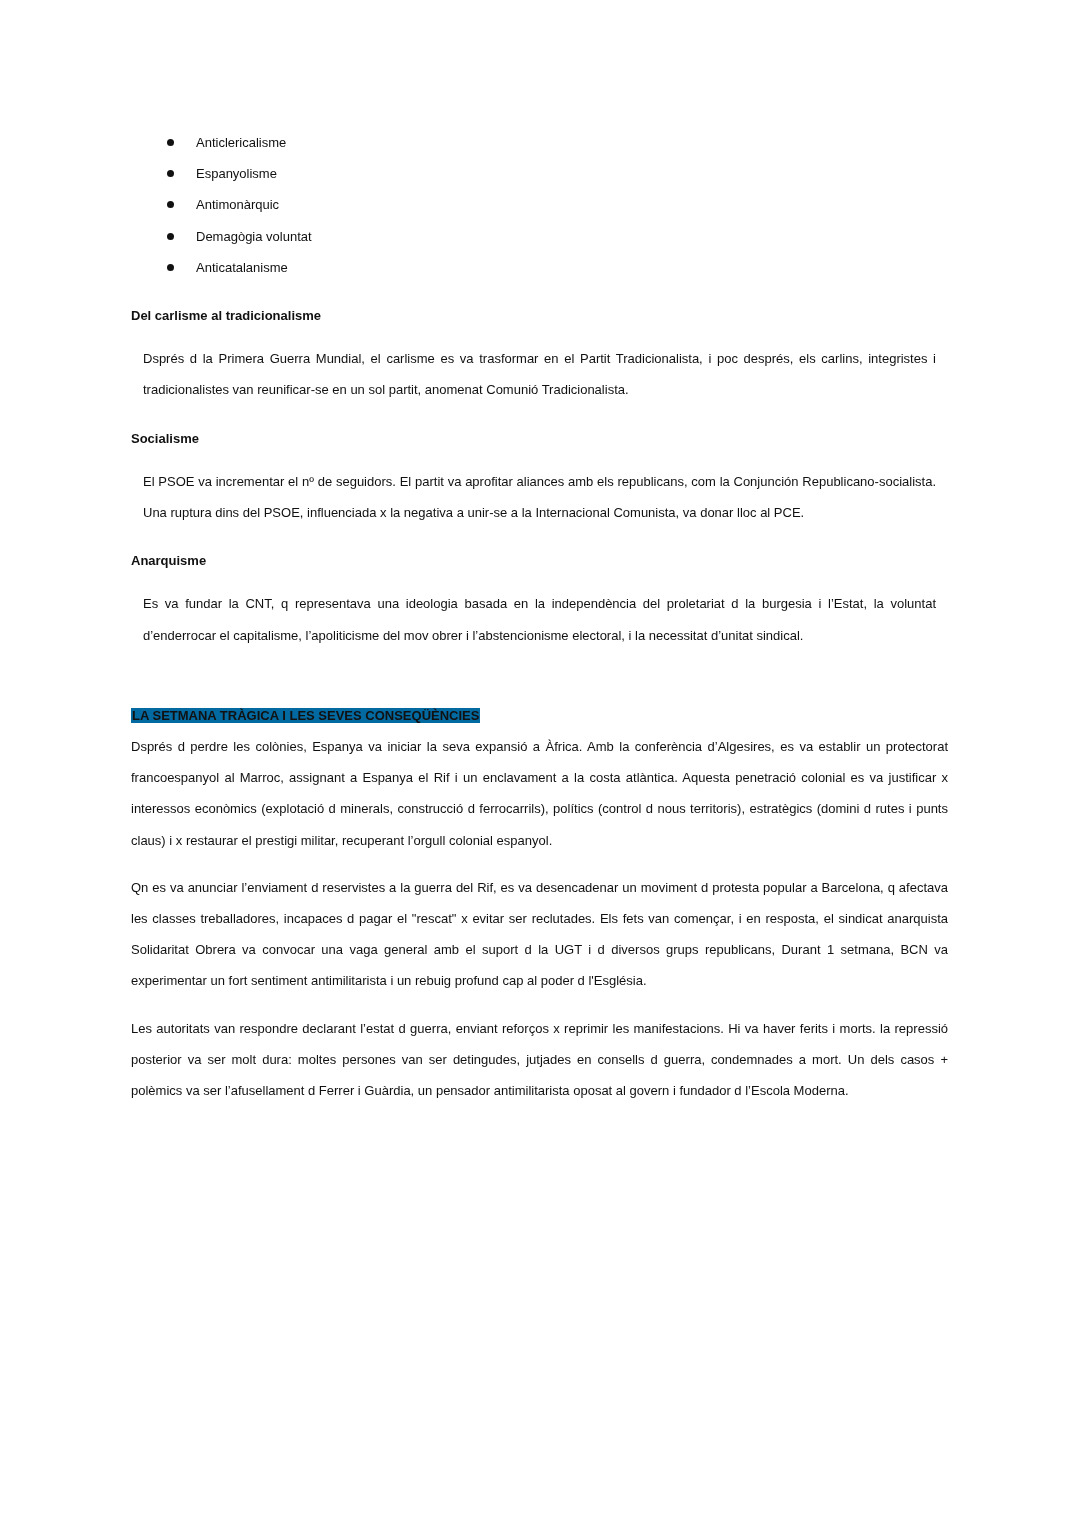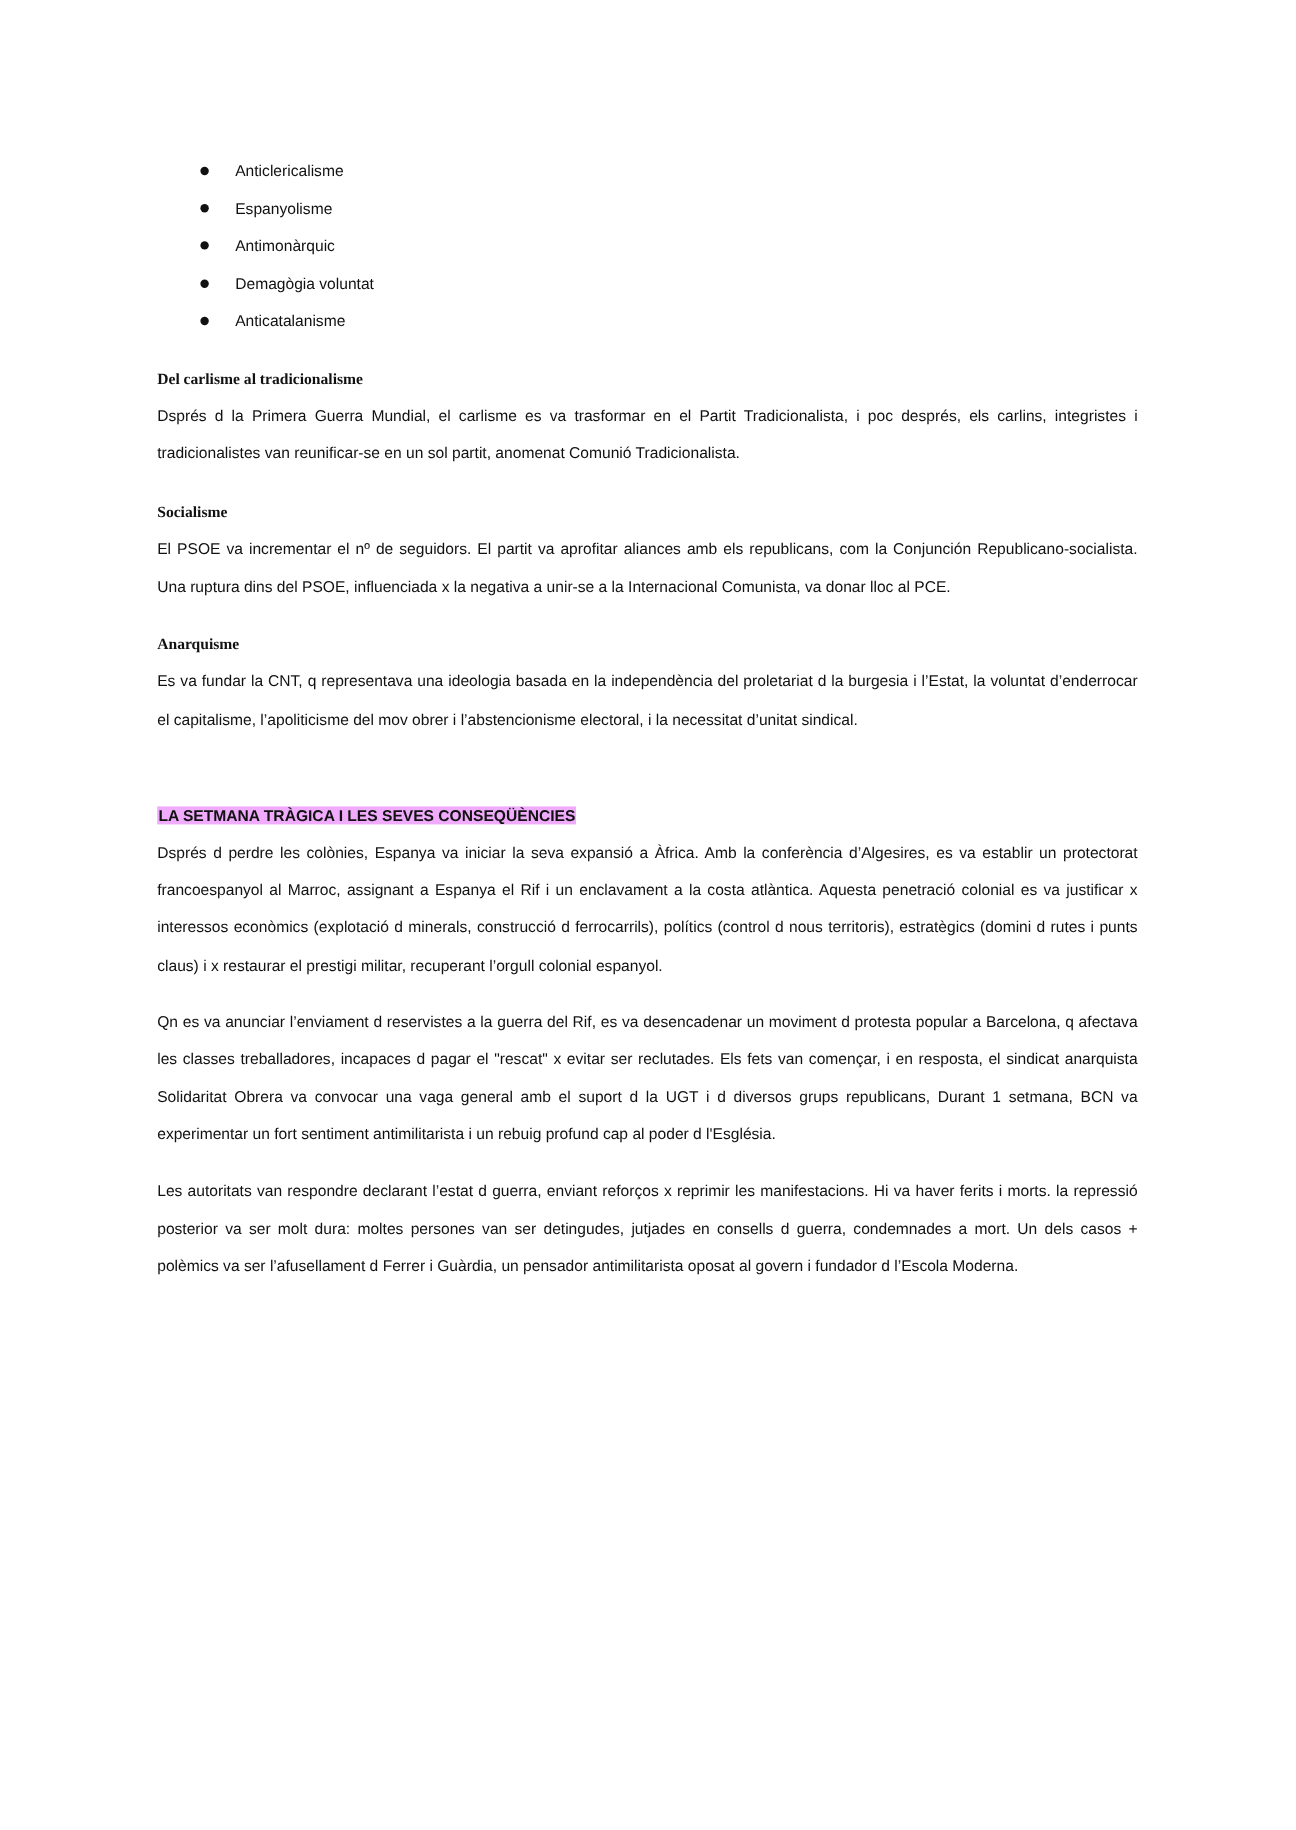--- a/index.html
+++ b/index.html
@@ -41,32 +41,31 @@
       height: 7px;
       border-radius: 50%;
       background: #111111;
     }
     .section {
       margin-top: 17px;
     }
     .section-heading {
       font-weight: bold;
       display: block;
-      font-family: Liberation Serif, serif;
     }
     .section p {
-      margin: 0;
+      margin: 12px;
       text-align: justify;
     }
     .major-heading {
       margin-top: 49px;
     }
     .major-heading .hl {
       font-weight: bold;
-      background: #f0abfc;
+      background: #0369a1;
       padding: 0 1px;
     }
     .para {
       margin: 0;
       text-align: justify;
     }
     .para + .para {
       margin-top: 16px;
     }
   </style>

